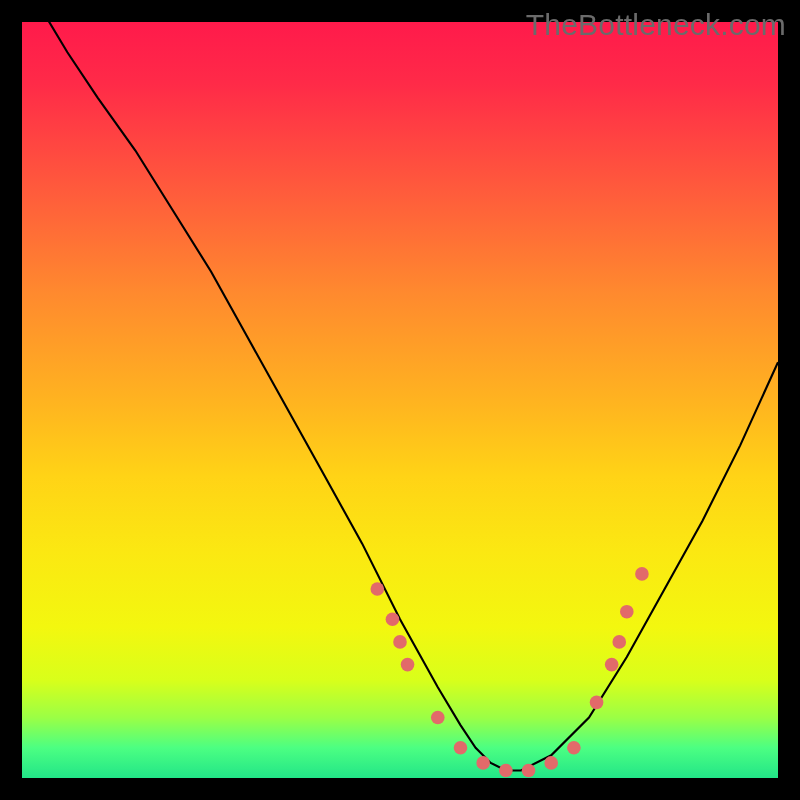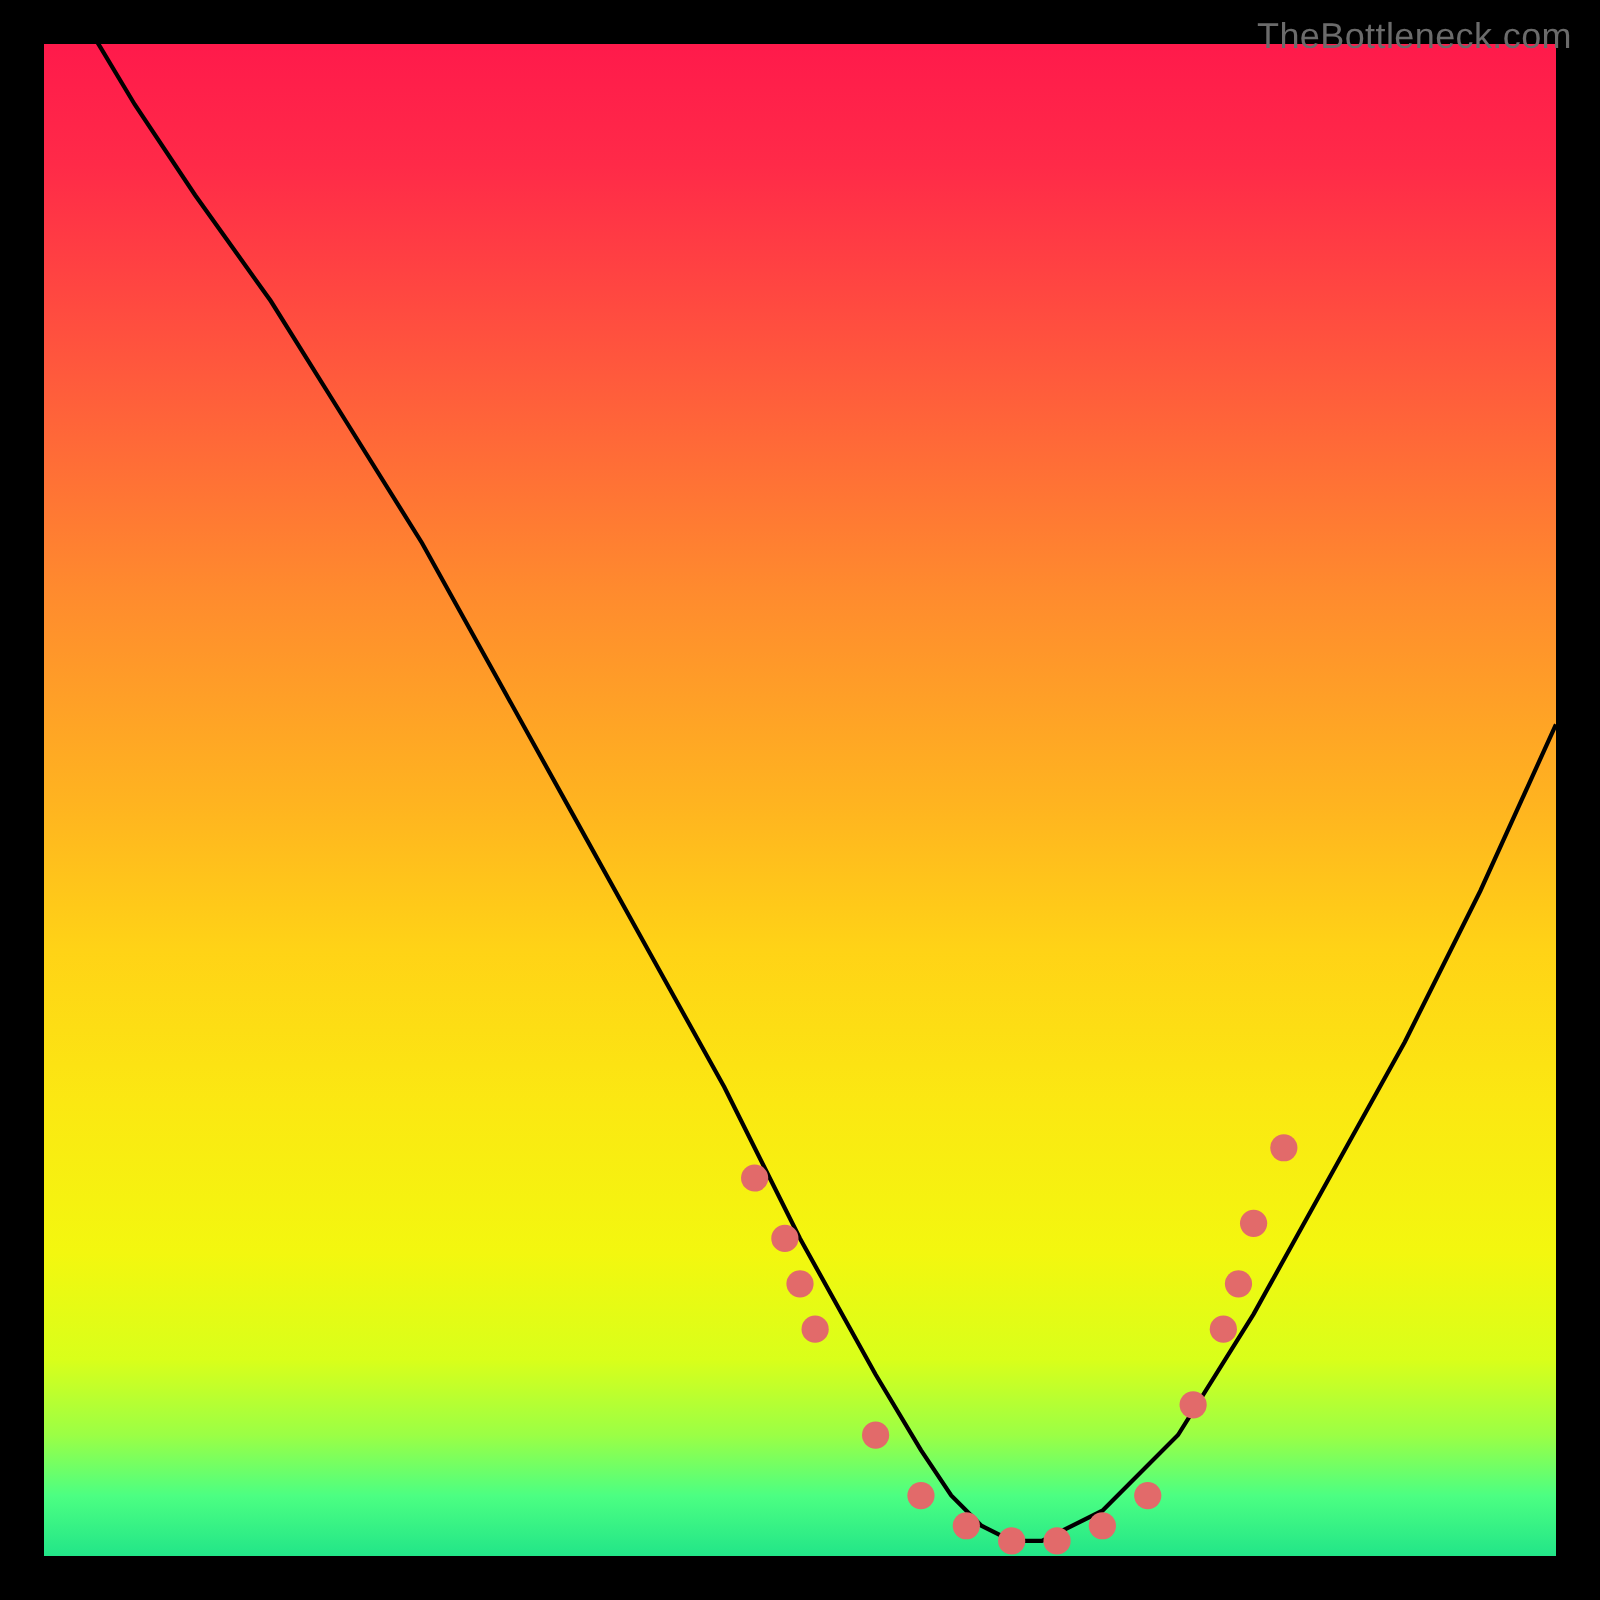--- a/index.html
+++ b/index.html
@@ -12,21 +12,21 @@
     width: 800px;
     height: 800px;
     position: relative;
     background: #000;
   }
   .watermark {
     position: absolute;
     top: 8px;
     right: 14px;
     color: #6b6b6b;
-    font-size: 18px;
+    font-size: 30px;
     font-weight: 400;
     z-index: 5;
     letter-spacing: 0.2px;
   }
   .plot {
     position: absolute;
     left: 22px;
     top: 22px;
     width: 756px;
     height: 756px;

